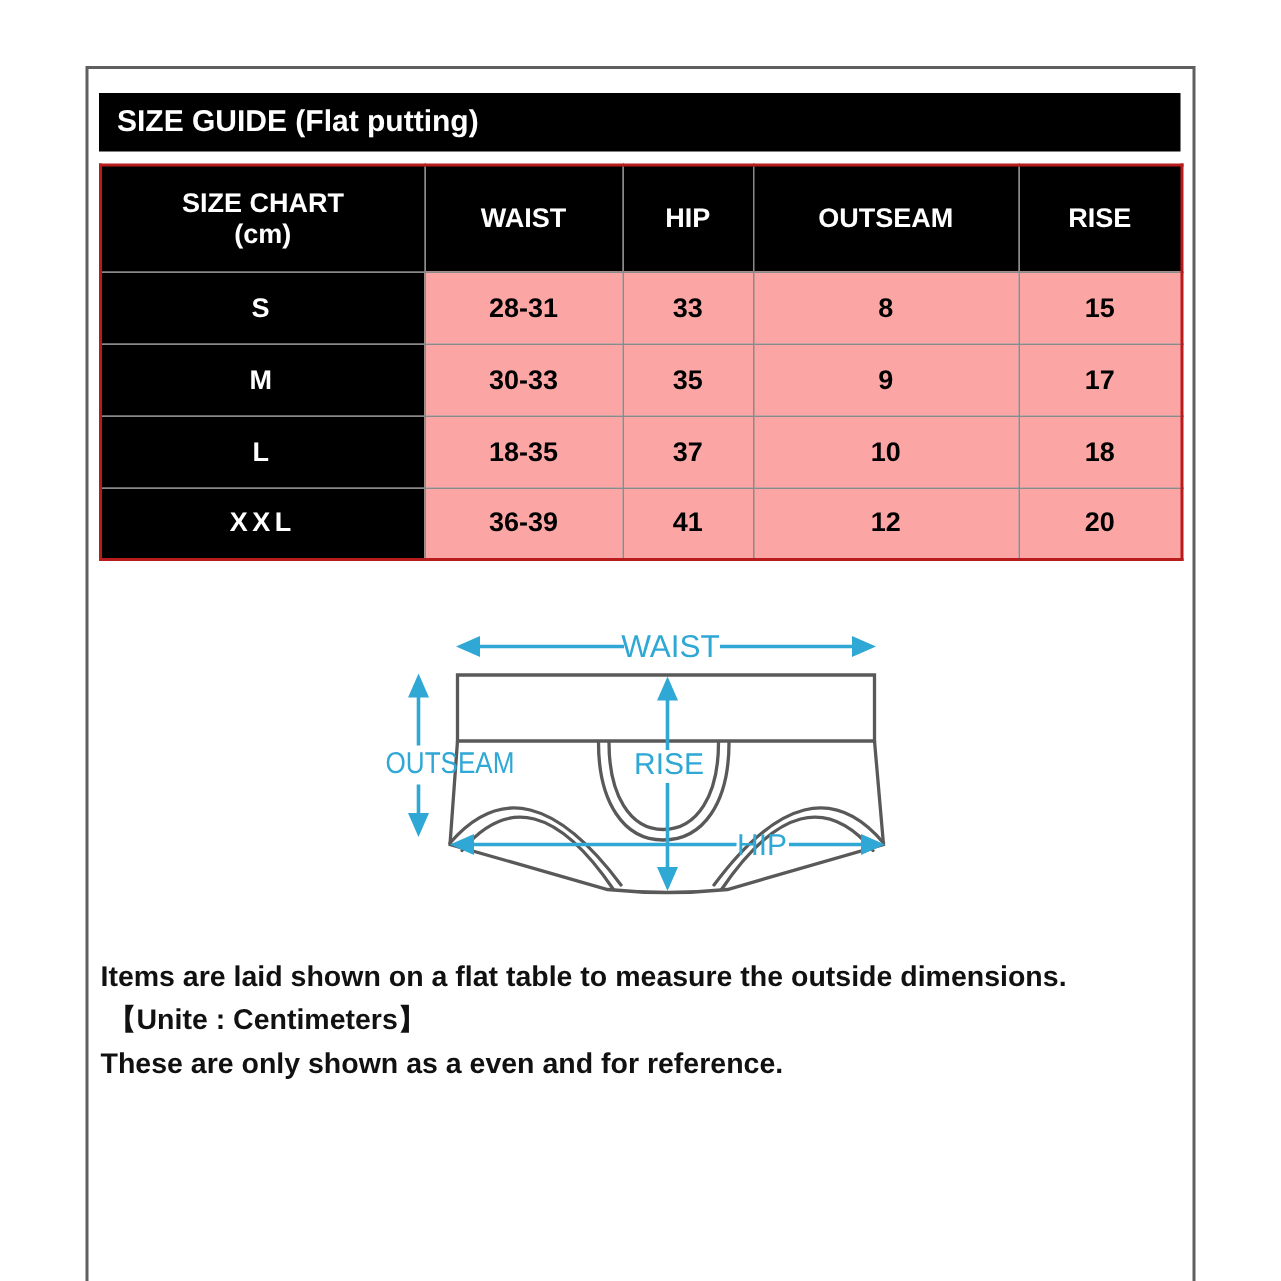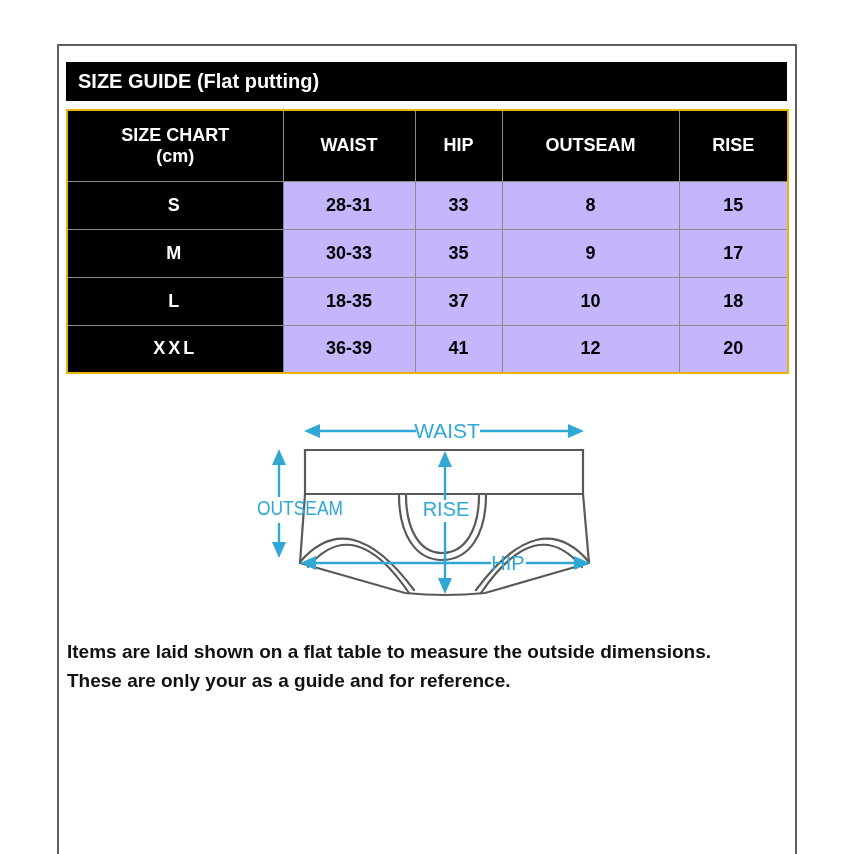--- a/index.html
+++ b/index.html
@@ -10,34 +10,34 @@
     border:2px solid #5f5f5f; background:#ffffff;
     padding:16px 0 0 7px;
     margin-top:41px;
   }
   .title-bar {
     width:721px; height:39px; background:#000000; color:#ffffff;
     font-size:20px; font-weight:bold; line-height:39px; padding-left:12px;
   }
   table.size-table {
     margin-top:8px; width:721px; border-collapse:collapse;
-    border:2px solid #eab308; table-layout:fixed;
+    border:2px solid #b91c1c; table-layout:fixed;
   }
   .size-table th, .size-table td {
     border:1px solid #8a8a8a; text-align:center; vertical-align:middle;
     font-weight:bold; font-size:18px;
   }
   .size-table thead th {
     background:#000000; color:#ffffff; height:71px;
   }
   .size-table tbody tr { height:48px; }
   .size-table tbody th {
     background:#000000; color:#ffffff; letter-spacing:3px;
   }
-  .size-table tbody td { background:#c4b5fd; color:#000000; }
+  .size-table tbody td { background:#fca5a5; color:#000000; }
   .col-size {width:216px;} .col-waist {width:132px;} .col-hip {width:87px;}
   .col-outseam {width:177px;} .col-rise {width:109px;}
   .diagram-wrap { margin-top:36px; width:721px; display:flex; justify-content:center; }
   .diagram-wrap svg { display:block; }
   .svg-label { font-family:"Liberation Sans","DejaVu Sans",sans-serif; }
   .notes { margin-top:13px; width:712px; padding-left:1px; }
   .notes p {
     font-size:19px; font-weight:bold; color:#111111; line-height:28.8px;
   }
   .notes p.unit-line { padding-left:5px; }
@@ -152,16 +152,17 @@
         <text x="193" y="28" font-size="21" text-anchor="middle">WAIST</text>
         <text x="46" y="105" font-size="20" text-anchor="middle" textLength="86" lengthAdjust="spacingAndGlyphs">OUTSEAM</text>
         <text x="192" y="106" font-size="20" text-anchor="middle">RISE</text>
         <text x="254" y="160" font-size="20" text-anchor="middle">HIP</text>
       </g>
     </svg>
   </div>
 
   <div class="notes">
     <p>Items are laid shown on a flat table to measure the outside dimensions.</p>
-    <p>These are only your as a guide and for reference.</p>
+    <p class="unit-line">【Unite : Centimeters】</p>
+    <p>These are only shown as a even and for reference.</p>
   </div>
 
 </div>
 
 </body></html>

